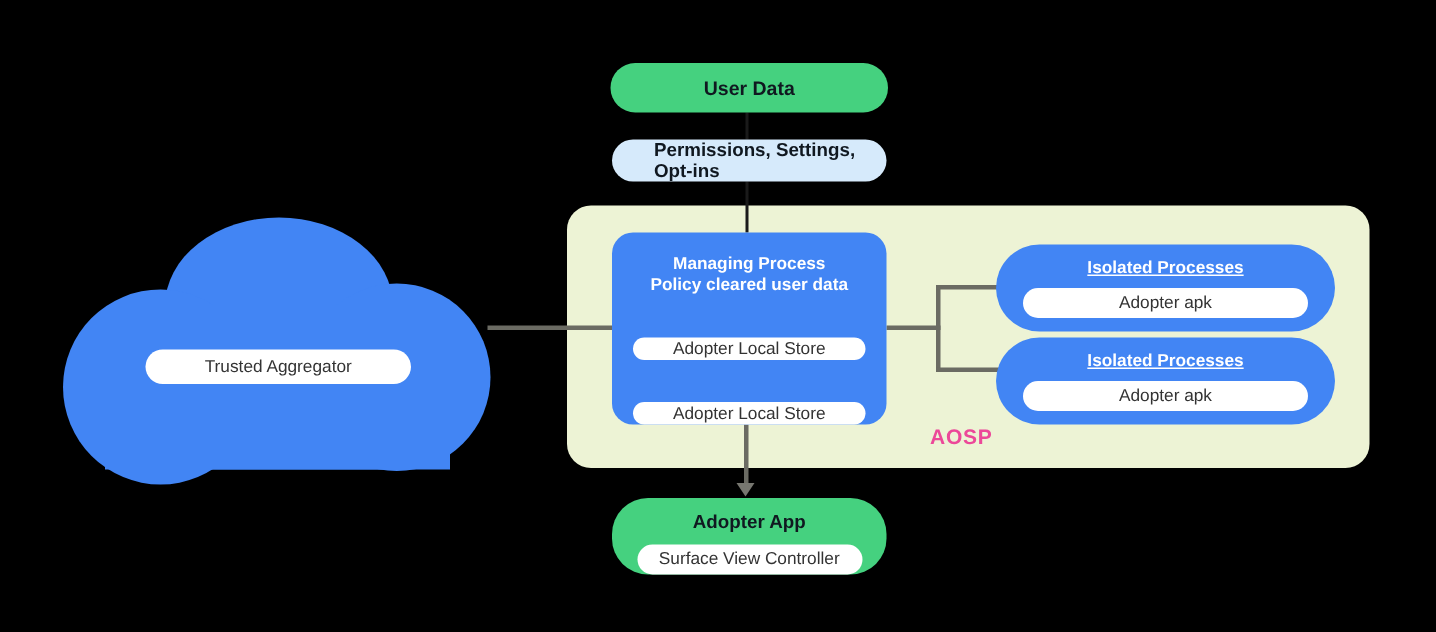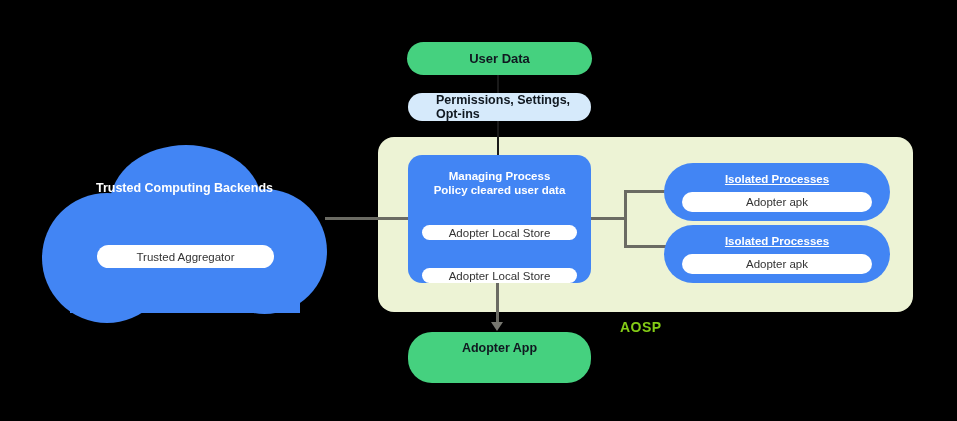--- a/index.html
+++ b/index.html
@@ -6,21 +6,21 @@
   body{width:957px;height:421px;overflow:hidden;
        font-family:"Liberation Sans","DejaVu Sans",sans-serif;}
   #stage{position:relative;width:957px;height:421px;background:#000;}
 
   .abs{position:absolute;}
 
   
   #aosp-panel{left:378px;top:137px;width:535px;height:175px;
               background:#edf3d5;border-radius:16px;}
   #aosp-label{left:620px;top:283px;font-size:14px;font-weight:bold;
-              color:#84cc16;letter-spacing:.5px;margin-top:36px;}
+              color:#ec4899;letter-spacing:.5px;}
 
   
   .rbox{display:flex;flex-direction:column;align-items:center;
         justify-content:center;box-sizing:border-box;}
 
   #user-data{left:407px;top:42px;width:185px;height:33px;
              background:#45d17f;border-radius:17px;}
   #user-data .t{font-size:13px;font-weight:bold;color:#101820;}
 
   #permissions{left:408px;top:93px;width:183px;height:28px;
@@ -111,27 +111,27 @@
     <div class="head">Isolated Processes</div>
     <div class="wpill">Adopter apk</div>
   </div>
   <div class="abs iso" id="iso2">
     <div class="head">Isolated Processes</div>
     <div class="wpill">Adopter apk</div>
   </div>
 
   <div class="abs rbox" id="adopter-app">
     <div class="head">Adopter App</div>
+    <div class="wpill">Surface View Controller</div>
   </div>
 
   <div class="abs" id="cloud">
     <div class="lobe" style="left:68px;top:0px;width:152px;height:118px;"></div>
     <div class="lobe" style="left:0px;top:48px;width:130px;height:130px;"></div>
     <div class="lobe" style="left:160px;top:44px;width:125px;height:125px;"></div>
     <div class="base" style="left:60px;top:58px;width:170px;height:110px;"></div>
     <div class="base" style="left:28px;top:90px;width:230px;height:78px;"></div>
 
-    <div id="cloud-title">Trusted Computing Backends</div>
 
-    <div class="cpill" style="top:100px;">Trusted Aggregator</div>
+    <div class="cpill" style="top:88px;">Trusted Aggregator</div>
   </div>
 
 </div>
 
 </body></html>

